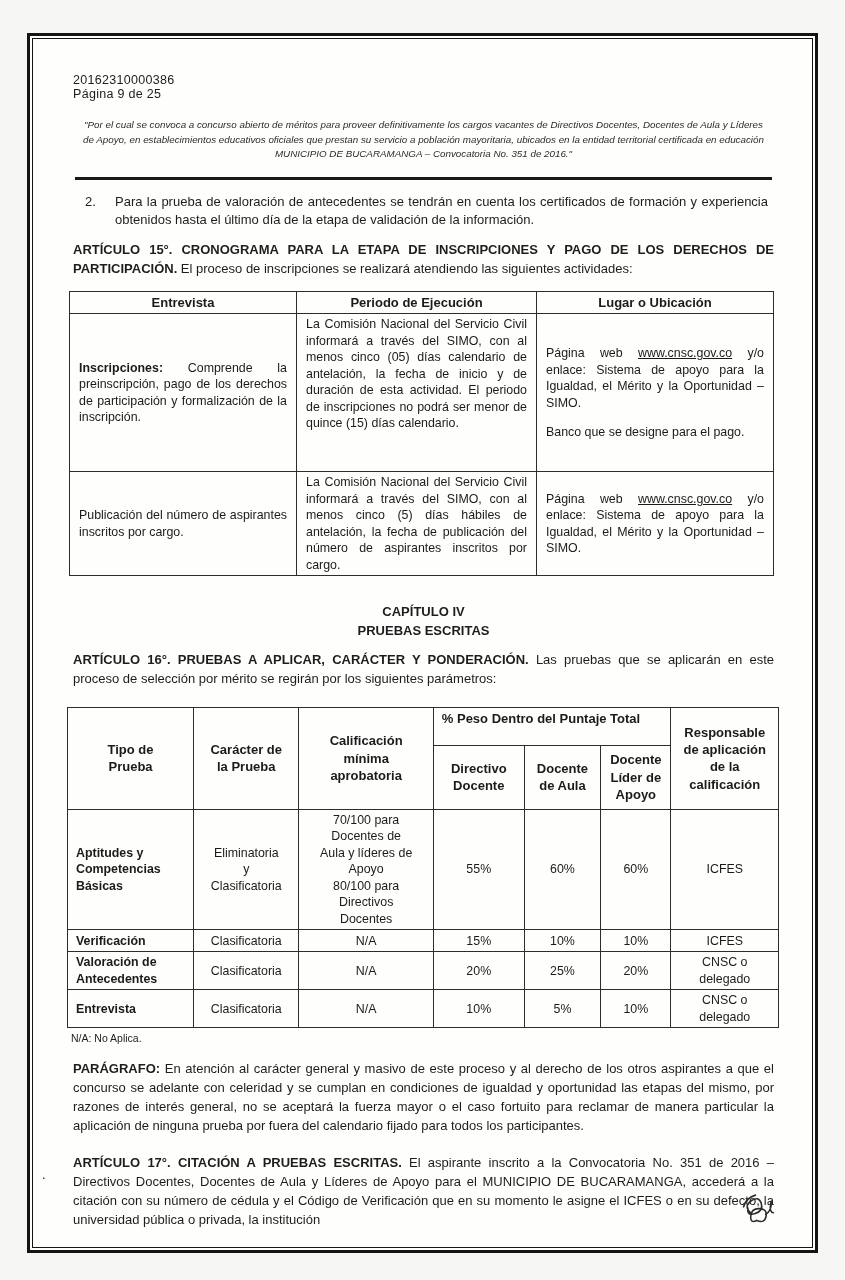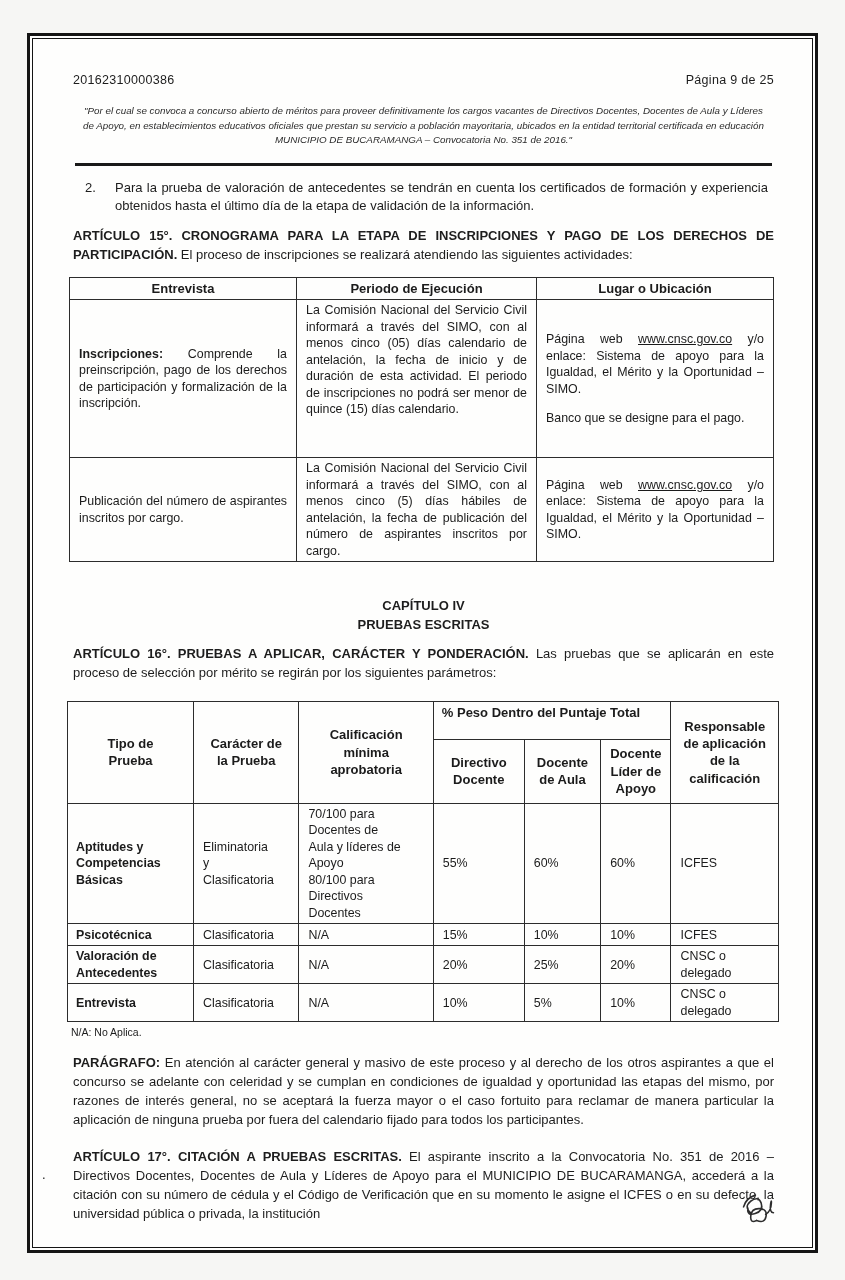--- a/index.html
+++ b/index.html
@@ -21,20 +21,21 @@
   .frame-inner {
     position: absolute; inset: 2px;
     border: 1px solid #141414;
     padding: 30px 38px 0 40px;
     overflow: hidden;
   }
   .doc-header {
     display: flex; justify-content: space-between;
     font-size: 12.5px; letter-spacing: .3px;
     margin-top: 4px;
+    flex-direction: column;
   }
   .quote {
     font-style: italic;
     font-size: 9.8px; line-height: 1.5;
     text-align: center;
     color: #2b2b2b;
     margin: 17px 6px 0;
   }
   .rule { height: 2.5px; background: #191919; margin: 15px 2px 0; }
   .numbered { display: flex; margin: 13px 0 0 12px; font-size: 13px; line-height: 1.45; }
@@ -49,26 +50,26 @@
   .t1 { width: 704px; margin: 12px 0 0 -4px; table-layout: fixed; }
   .t1 th { font-size: 13px; font-weight: bold; text-align: center; padding: 2px 4px; }
   .t1 .c1 { width: 227px; } .t1 .c2 { width: 240px; } .t1 .c3 { width: 237px; }
   .t1 td { text-align: justify; }
   .t1 .v-top { vertical-align: top; }
   .t1 tr.r1 { height: 158px; }
   .t1 tr.r2 { height: 96px; }
   .link { text-decoration: underline; margin-top: 6px; }
   .lugar-line2 { display: block; margin-top: 13px; }
   
-  .chapter { text-align: center; font-weight: bold; font-size: 13px; line-height: 1.4; margin-top: 35px; }
+  .chapter { text-align: center; font-weight: bold; font-size: 13px; line-height: 1.4; margin-top: 27px; }
   
   .t2 { width: 712px; margin: 18px 0 0 -6px; table-layout: fixed; }
   .t2 th { font-weight: bold; text-align: center; padding: 2px 4px; font-size: 13px; }
   .t2 th.group { text-align: justify; vertical-align: top; padding: 2px 8px; }
-  .t2 td { }
+  .t2 td { text-align: center; }
   .t2 td.tipo { text-align: left; font-weight: bold; padding-left: 8px; }
   .t2 tr.h1 { height: 38px; } .t2 tr.h2 { height: 64px; }
   .t2 tr.r0 { height: 112px; } .t2 tr.r1 { height: 22px; }
   .t2 tr.r2 { height: 38px; } .t2 tr.r3 { height: 38px; }
   .footnote { font-size: 10.5px; margin: 4px 0 16px -2px; }
   .signature { position: absolute; right: 24px; bottom: 14px; }
   .stray { position: absolute; left: 9px; top: 1128px; font-size: 13px; }
 </style>
 </head>
 <body>
@@ -164,21 +165,21 @@
 Apoyo
 80/100 para
 Directivos
 Docentes</td>
         <td>55%</td>
         <td>60%</td>
         <td>60%</td>
         <td>ICFES</td>
       </tr>
       <tr class="r1">
-        <td class="tipo">Psicotécnica</td>
+        <td class="tipo">Verificación</td>
         <td>Clasificatoria</td>
         <td>N/A</td>
         <td>15%</td>
         <td>10%</td>
         <td>10%</td>
         <td>ICFES</td>
       </tr>
       <tr class="r2">
         <td class="tipo">Valoración de Antecedentes</td>
         <td>Clasificatoria</td>

